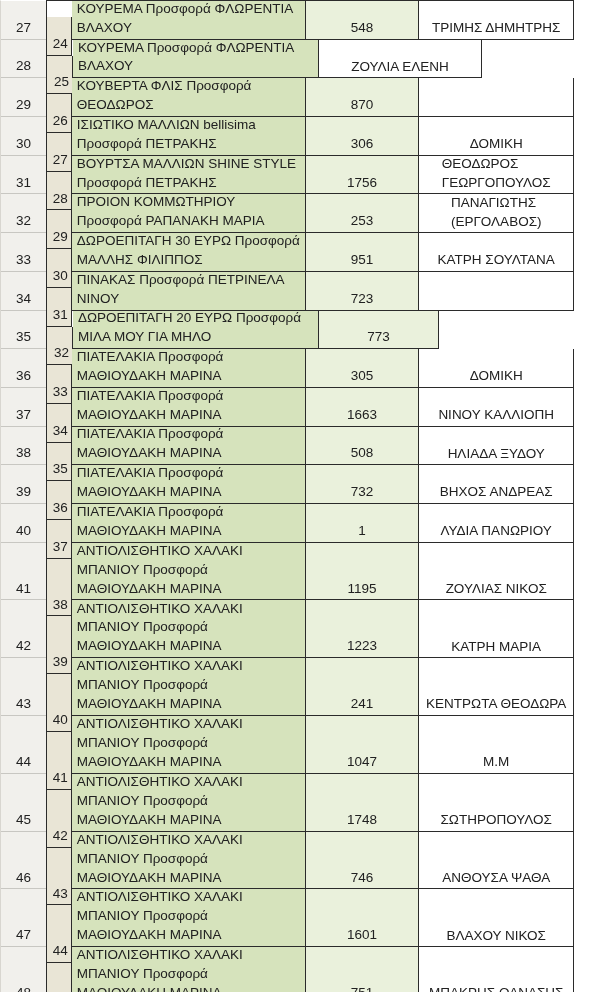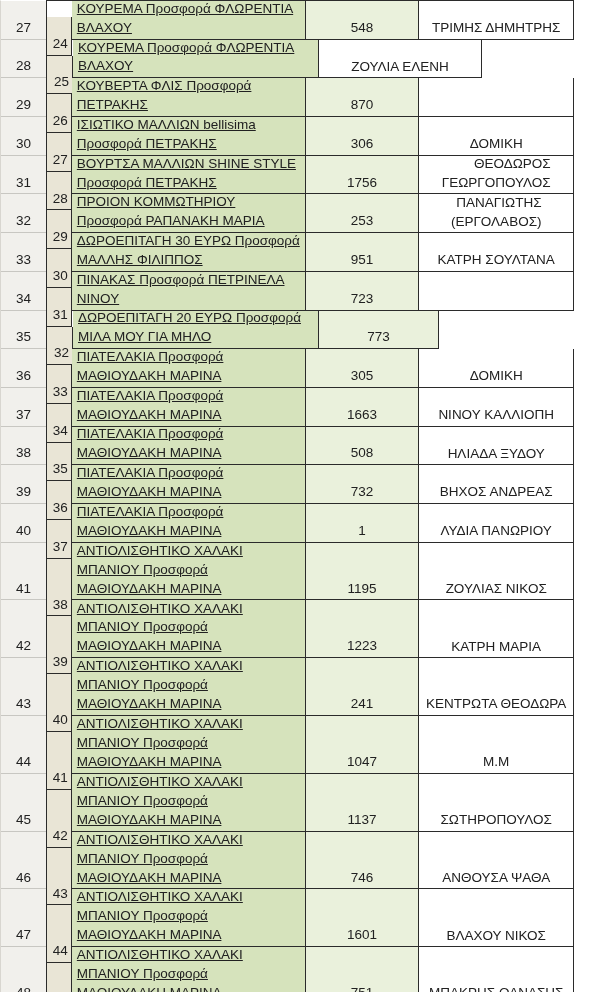--- a/index.html
+++ b/index.html
@@ -37,23 +37,23 @@
     box-sizing:border-box;height:100%;
     border-right:1.5px solid var(--border,#2b2b2b);
     border-bottom:1.5px solid var(--border,#2b2b2b);
     display:flex;align-items:flex-end;
     font-size:13.5px;line-height:18.9px;
     white-space:pre;overflow:hidden;
   }
   .h2{height:38.7px;}
   .h3{height:57.8px;}
   .cb{width:26px;background:var(--entryBg,#e9e5d6);justify-content:flex-end;padding:0 3px 1px 0;margin-top:16px;}
-  .cc{width:246px;background:var(--descBg,#d6e3bc);justify-content:flex-start;padding:0 12px 1px 5px;text-decoration:underline;}
+  .cc{width:246px;background:var(--descBg,#d6e3bc);justify-content:flex-start;padding:0 12px 1px 5px;}
   .cd{width:120px;background:var(--valueBg,#eaf1dc);justify-content:center;padding:0 0 1px 0;}
-  .ce{width:163px;background:var(--nameBg,#ffffff);justify-content:center;padding:8px 2px 1px 2px;text-align:right;line-height:18.6px;}
+  .ce{width:163px;background:var(--nameBg,#ffffff);justify-content:center;padding:8px 2px 1px 2px;text-align:left;line-height:18.6px;}
 </style>
 </head>
 <body>
 
 <div class="sheet">
   <div class="numcol">
       <div class="numcell h2">27</div>
       <div class="numcell h2">28</div>
       <div class="numcell h2">29</div>
       <div class="numcell h2">30</div>
@@ -86,21 +86,21 @@
   </div>
       <div class="trow h2">
     <div class="cell cb">25</div>
     <div class="cell cc">ΚΟΥΡΕΜΑ Προσφορά ΦΛΩΡΕΝΤΙΑ
 ΒΛΑΧΟΥ</div>
     <div class="cell ce">ΖΟΥΛΙΑ ΕΛΕΝΗ</div>
   </div>
       <div class="trow h2">
     <div class="cell cb">26</div>
     <div class="cell cc">ΚΟΥΒΕΡΤΑ ΦΛΙΣ Προσφορά
-ΠΕΤΡΑΚΗΣ</div>
+ΘΕΟΔΩΡΟΣ</div>
     <div class="cell cd">870</div>
     <div class="cell ce"></div>
   </div>
       <div class="trow h2">
     <div class="cell cb">27</div>
     <div class="cell cc">ΙΣΙΩΤΙΚΟ ΜΑΛΛΙΩΝ bellisima
 Προσφορά ΠΕΤΡΑΚΗΣ</div>
     <div class="cell cd">306</div>
     <div class="cell ce">ΔΟΜΙΚΗ</div>
   </div>
@@ -205,21 +205,21 @@
 ΜΠΑΝΙΟΥ Προσφορά
 ΜΑΘΙΟΥΔΑΚΗ ΜΑΡΙΝΑ</div>
     <div class="cell cd">1047</div>
     <div class="cell ce">Μ.Μ</div>
   </div>
       <div class="trow h3">
     <div class="cell cb">42</div>
     <div class="cell cc">ΑΝΤΙΟΛΙΣΘΗΤΙΚΟ ΧΑΛΑΚΙ
 ΜΠΑΝΙΟΥ Προσφορά
 ΜΑΘΙΟΥΔΑΚΗ ΜΑΡΙΝΑ</div>
-    <div class="cell cd">1137</div>
+    <div class="cell cd">1748</div>
     <div class="cell ce">ΣΩΤΗΡΟΠΟΥΛΟΣ</div>
   </div>
       <div class="trow h3">
     <div class="cell cb">43</div>
     <div class="cell cc">ΑΝΤΙΟΛΙΣΘΗΤΙΚΟ ΧΑΛΑΚΙ
 ΜΠΑΝΙΟΥ Προσφορά
 ΜΑΘΙΟΥΔΑΚΗ ΜΑΡΙΝΑ</div>
     <div class="cell cd">746</div>
     <div class="cell ce">ΑΝΘΟΥΣΑ ΨΑΘΑ</div>
   </div>

